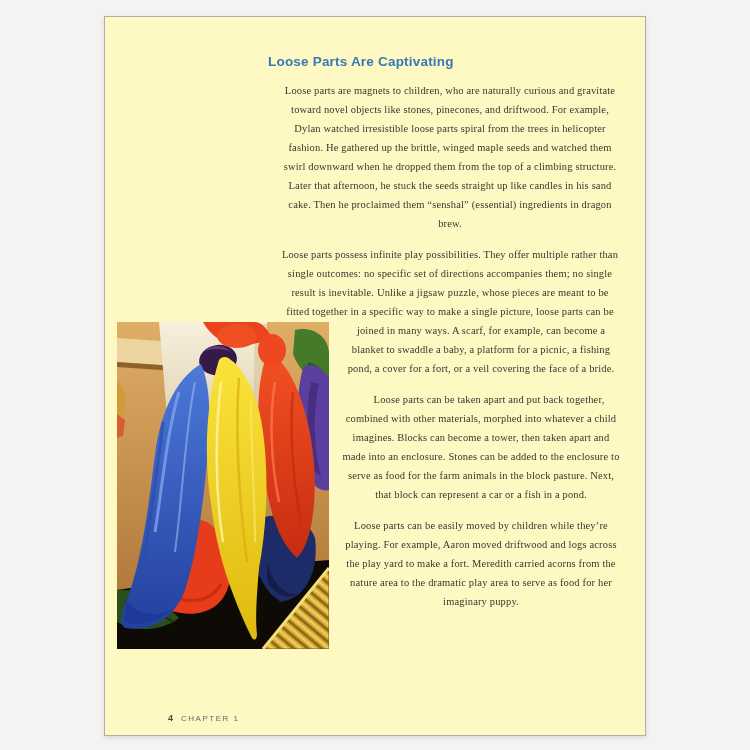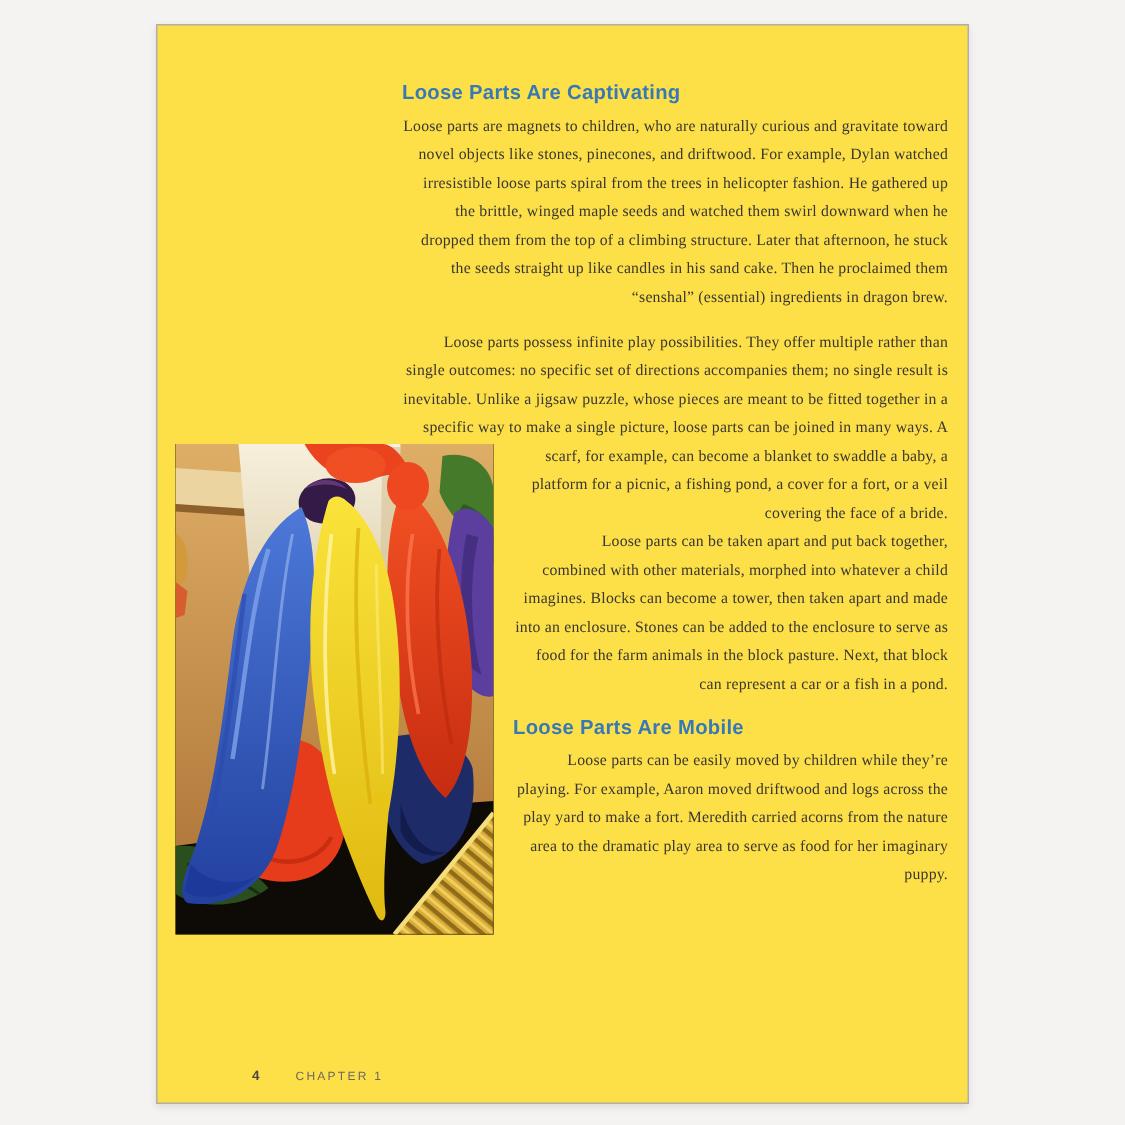--- a/index.html
+++ b/index.html
@@ -7,21 +7,21 @@
     width: 750px; height: 750px;
     background: #f4f3f1;
     font-family: "Liberation Serif", serif;
     position: relative;
     overflow: hidden;
   }
   .page {
     position: absolute;
     left: 104px; top: 16px;
     width: 540px; height: 718px;
-    background: #fde047;
+    background: #fef9c3;
     border: 1px solid #b0aeab;
     box-shadow: 0 2px 5px rgba(0,0,0,0.10);
   }
   .content {
     position: absolute;
     left: 163px; top: 37px;
     width: 364px;
   }
   .section { margin: 0; }
   .section + .section { margin-top: 11px; }
@@ -32,22 +32,22 @@
     letter-spacing: 0.2px;
     color: #3779b7;
     line-height: 15px;
     margin: 0 0 6px 0;
   }
   .body-text {
     font-size: 10.5px;
     letter-spacing: 0.15px;
     line-height: 19px;
     color: #3a3631;
-    margin: 0;
-    text-align: right;
+    margin: 12px;
+    text-align: center;
   }
   .section p + p { text-indent: 16px; font-family: Liberation Serif, serif; }
   .float-spacer {
     float: left;
     width: 0; height: 77px;
   }
   .photo-frame {
     float: left;
     clear: left;
     width: 212px; height: 327px;
@@ -64,21 +64,21 @@
   }
   .page-number {
     font-size: 9px;
     font-weight: bold;
     color: #4a4742;
   }
   .chapter-label {
     font-size: 8px;
     color: #6b6762;
     letter-spacing: 1.5px;
-    margin-left: 24px;
+    margin-left: 8px;
   }
 </style>
 </head>
 <body>
 
 <div class="page">
   <div class="content">
 
     <section class="section">
       <h2 class="heading">Loose Parts Are Captivating</h2>
@@ -175,21 +175,20 @@
           <path d="M146,327 L212,246 L212,327 Z" fill="url(#pBasket)" stroke="#7a5c14" stroke-width="1"></path>
           <path d="M146,327 L212,246" stroke="#f4dd7a" stroke-width="3" fill="none"></path>
         </svg>
       </figure>
 
       <p class="body-text">Loose parts possess infinite play possibilities. They offer multiple rather than single outcomes: no specific set of directions accompanies them; no single result is inevitable. Unlike a jigsaw puzzle, whose pieces are meant to be fitted together in a specific way to make a single picture, loose parts can be joined in many ways. A scarf, for example, can become a blanket to swaddle a baby, a platform for a picnic, a fishing pond, a cover for a fort, or a veil covering the face of a bride.</p>
       <p class="body-text">Loose parts can be taken apart and put back together, combined with other materials, morphed into whatever a child imagines. Blocks can become a tower, then taken apart and made into an enclosure. Stones can be added to the enclosure to serve as food for the farm animals in the block pasture. Next, that block can represent a car or a fish in a pond.</p>
     </section>
 
     <section class="section">
-      <h2 class="heading">Loose Parts Are Mobile</h2>
       <p class="body-text">Loose parts can be easily moved by children while they’re playing. For example, Aaron moved driftwood and logs across the play yard to make a fort. Meredith carried acorns from the nature area to the dramatic play area to serve as food for her imaginary puppy.</p>
     </section>
 
   </div>
 
   <div class="footer">
     <span class="page-number">4</span><span class="chapter-label">CHAPTER 1</span>
   </div>
 </div>
 

